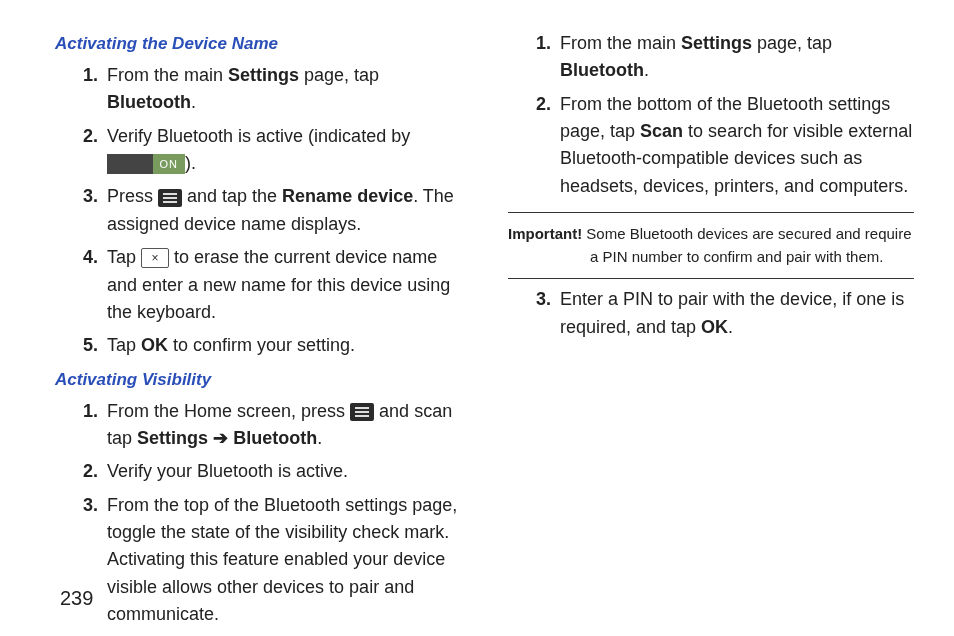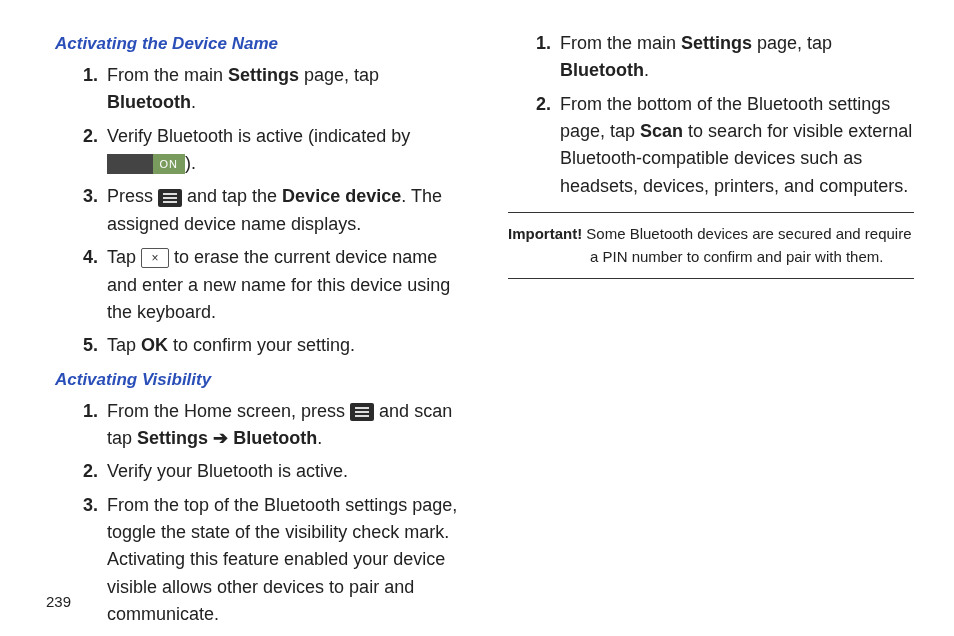--- a/index.html
+++ b/index.html
@@ -110,42 +110,42 @@
     font-size: 15px;
     line-height: 1.5;
   }
   .important-block .hang {
     display: block;
     padding-left: 82px;
     text-indent: -82px;
   }
   .page-num {
     position: absolute;
-    left: 46px;
+    left: 60px;
     bottom: 26px;
-    font-size: 15px;
+    font-size: 20px;
   }
 </style>
 </head>
 <body>
 
 <div class="page">
 
   <div class="col">
 
     <div class="heading">Activating the Device Name</div>
     <ol>
       <li>
         <span>From the main </span><span class="bold">Settings</span><span> page, tap </span><span class="bold">Bluetooth</span><span>.</span>
       </li>
       <li>
         <span>Verify Bluetooth is active (indicated by </span><span class="toggle-on"></span><span>).</span>
       </li>
       <li>
-        <span>Press </span><span class="menu-icon"></span><span> and tap the </span><span class="bold">Device device</span><span>. The assigned device name displays.</span>
+        <span>Press </span><span class="menu-icon"></span><span> and tap the </span><span class="bold">Rename device</span><span>. The assigned device name displays.</span>
       </li>
       <li>
         <span>Tap </span> <span class="clear-icon"></span> <span> to erase the current device name and enter a new name for this device using the keyboard.</span>
       </li>
       <li>
         <span>Tap </span><span class="bold">OK</span><span> to confirm your setting.</span>
       </li>
     </ol>
 
     <div class="heading">Activating Visibility</div>
@@ -173,17 +173,22 @@
         <span>From the bottom of the Bluetooth settings page, tap </span><span class="bold">Scan</span><span> to search for visible external Bluetooth-compatible devices such as headsets, devices, printers, and computers.</span>
       </li>
     </ol>
 
     <div class="important-block">
       <span class="hang">
         <span class="bold">Important!</span><span> Some Bluetooth devices are secured and require a PIN number to confirm and pair with them.</span>
       </span>
     </div>
 
+    <ol start="3">
+      <li>
+        <span>Enter a PIN to pair with the device, if one is required, and tap </span><span class="bold">OK</span><span>.</span>
+      </li>
+    </ol>
 
   </div>
 </div>
 
 <div class="page-num">239</div>
 
 </body></html>

